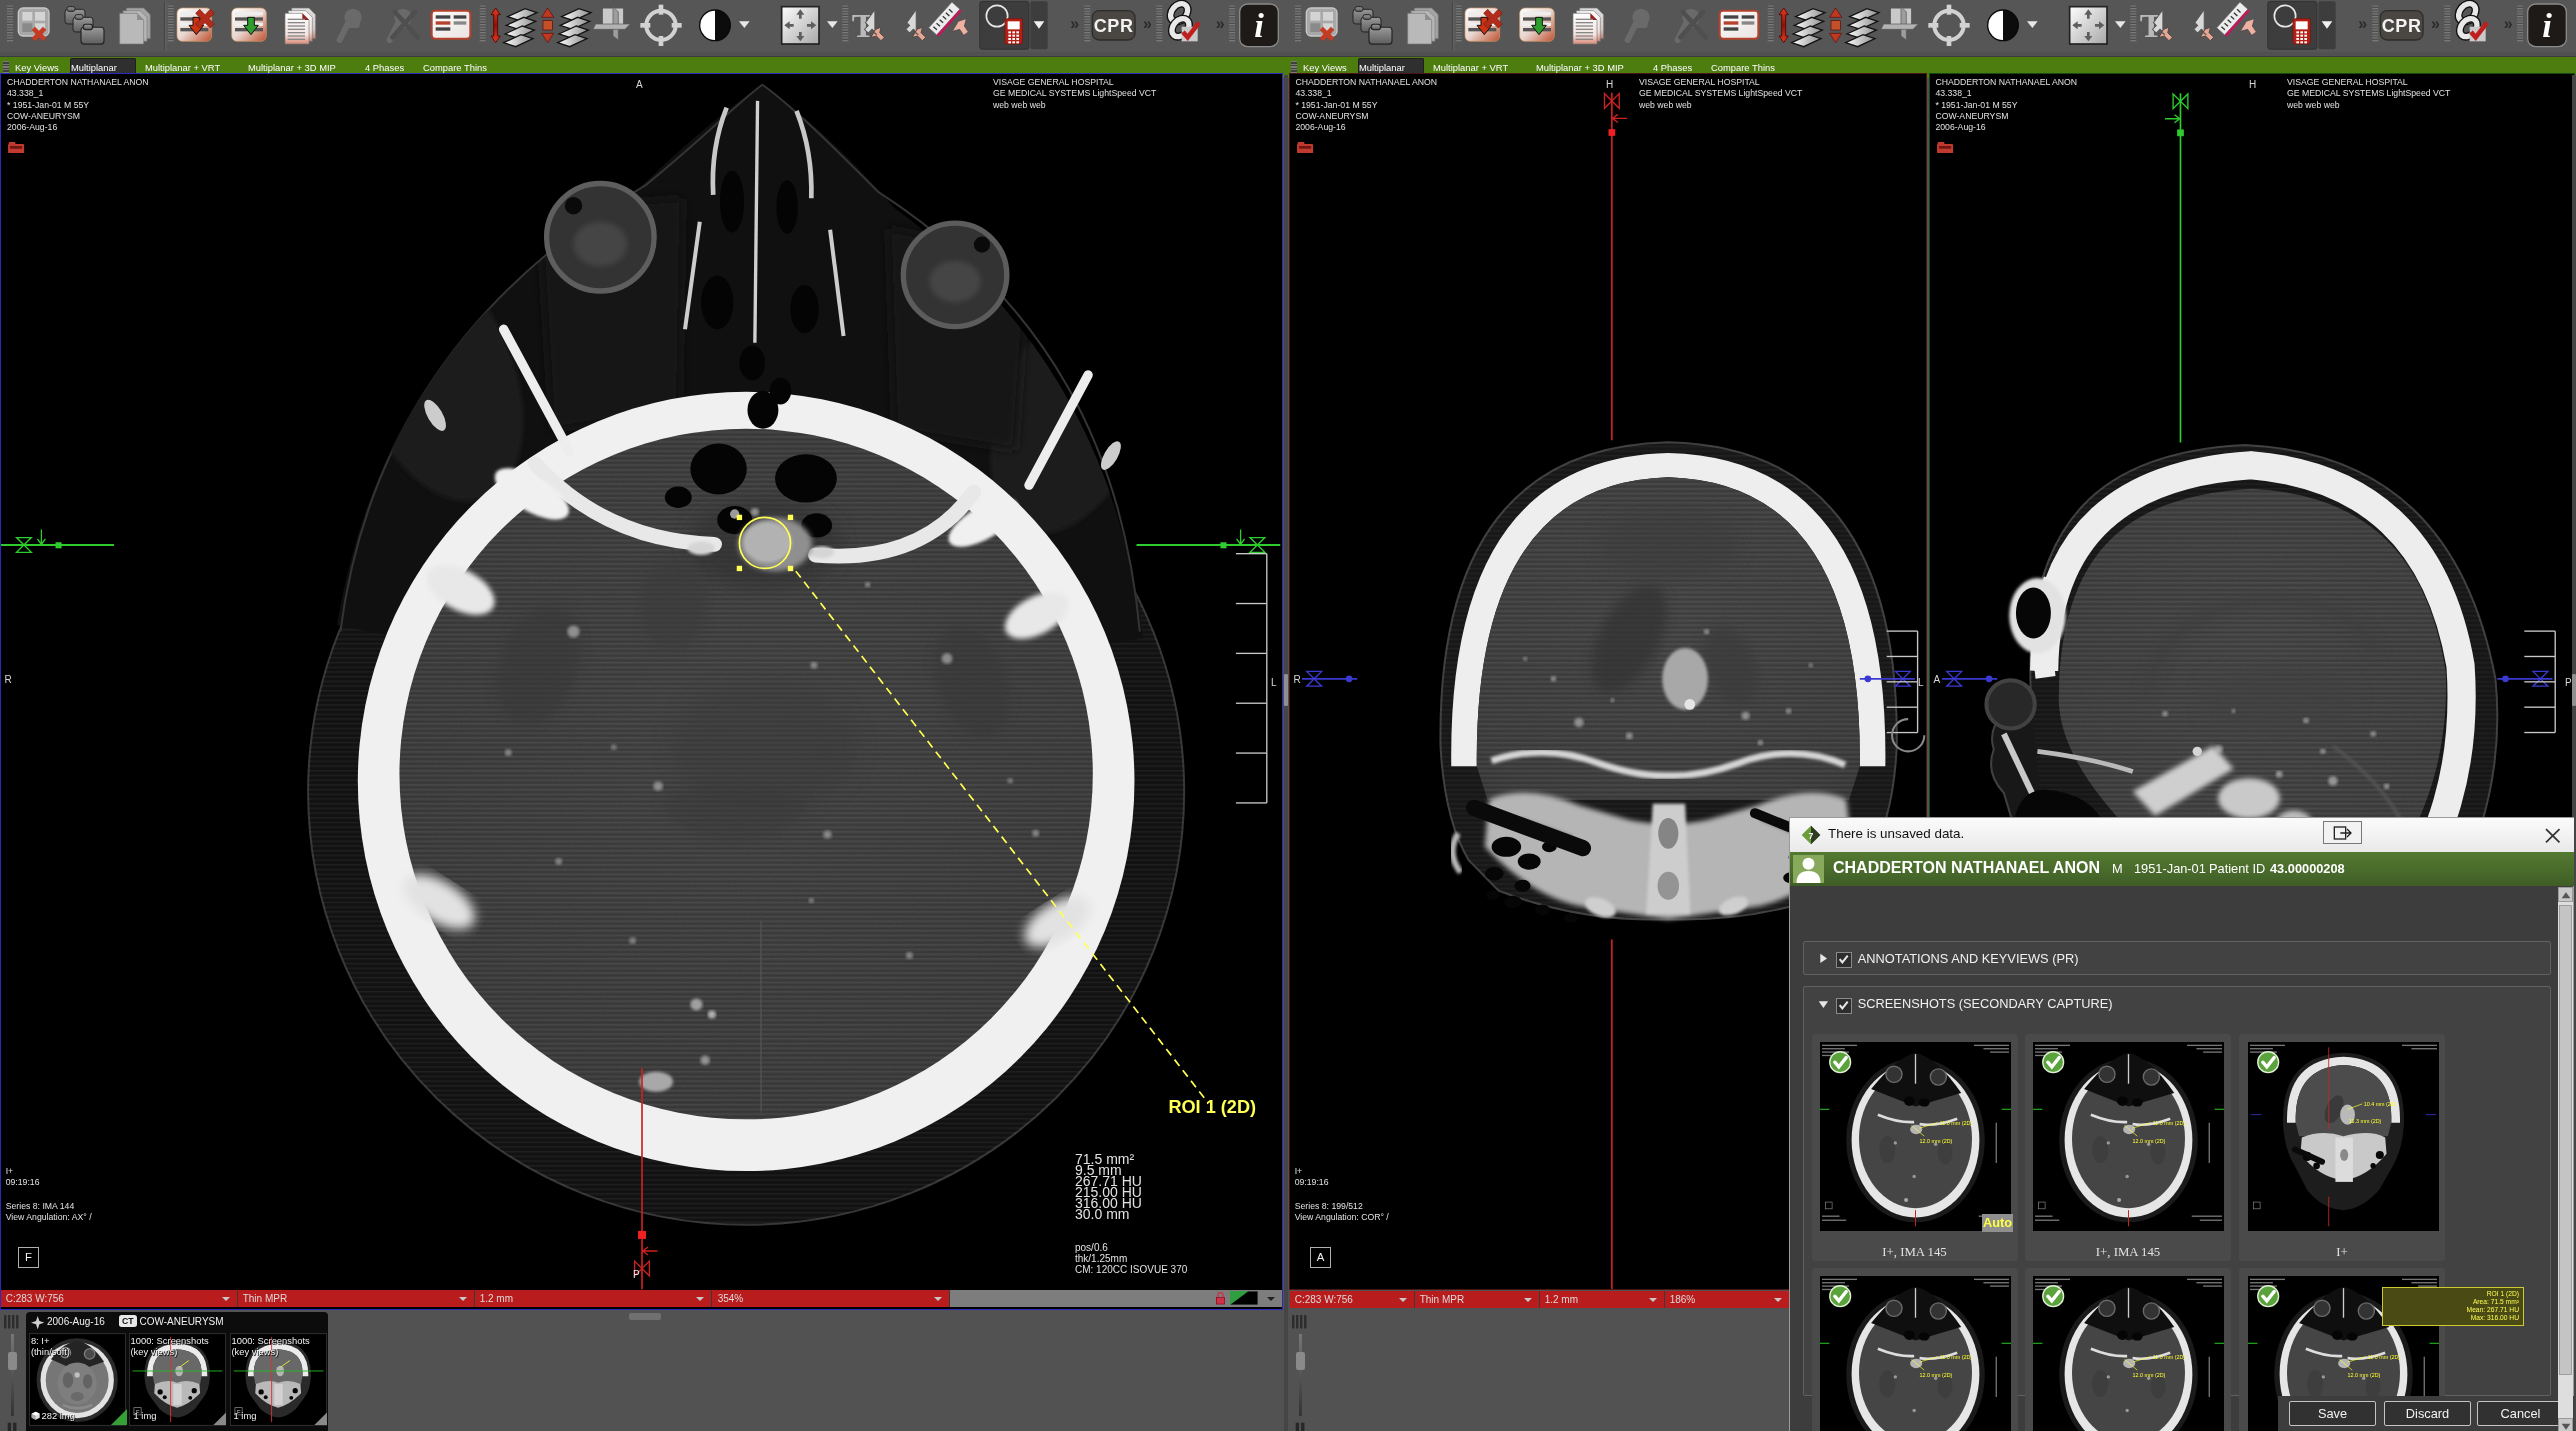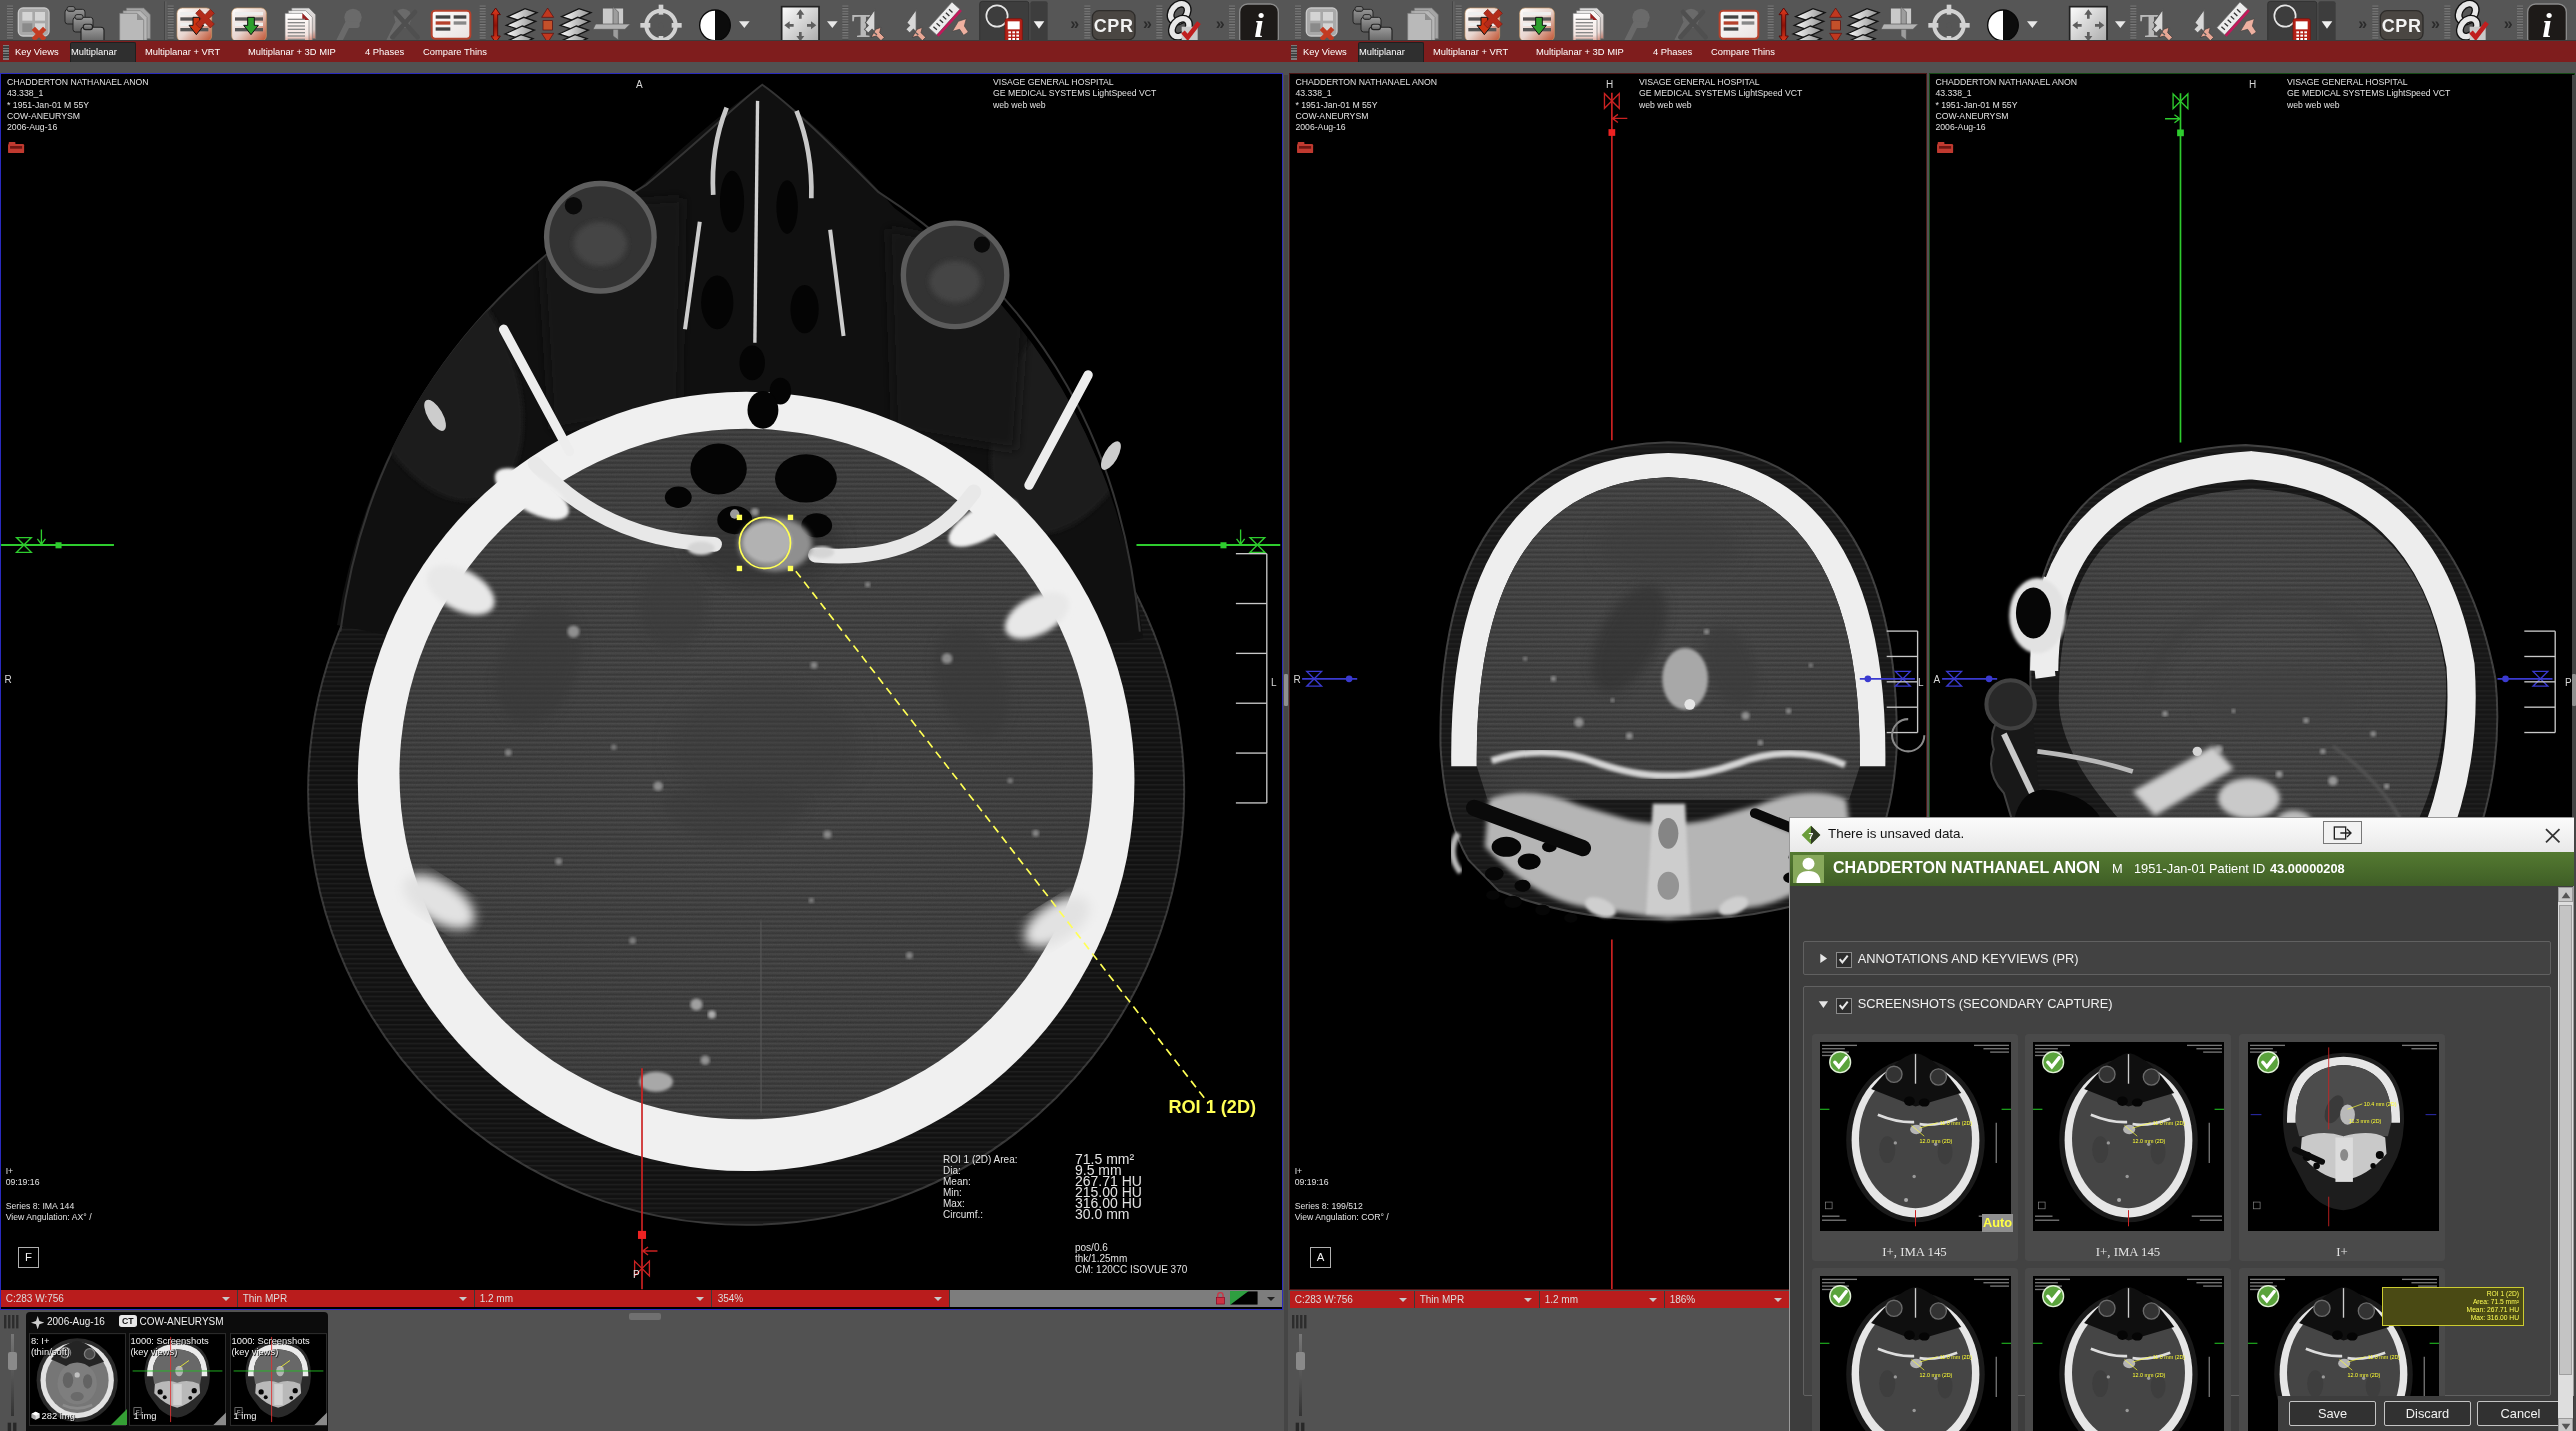--- a/index.html
+++ b/index.html
@@ -1,18 +1,18 @@
 <!DOCTYPE html>
 <html style="font-size:10.8px"><head><meta charset="utf-8"><style>
 *{margin:0;padding:0;box-sizing:border-box}
 html,body{width:2576px;height:1432px;background:#000;font-family:"Liberation Sans",sans-serif;overflow:hidden}
 #root{position:absolute;left:0;top:0;width:2576px;height:1432px;background:#1a1a1a}
 .scr{position:absolute;top:0;width:1288px;height:1432px;background:#515151}
 .toolbar{position:absolute;left:0;top:0;width:1288px;height:52px;background:#565656}
-.tabbar{position:absolute;left:0;top:40px;width:1288px;height:22px;background:#7f1d1d;border-top:0.7px solid #3c3c3c}
+.tabbar{position:absolute;left:0;top:56px;width:1288px;height:22px;background:#4d7c0f;border-top:0.7px solid #3c3c3c}
 .tab{position:absolute;top:5.4px;font-size:9.4px;color:#fff;white-space:nowrap}
 .tabsel{position:absolute;top:1.3px;height:19.5px;background:#2f2f2f;border:0.7px solid #1f1f1f;border-bottom:none;border-radius:2px 2px 0 0;text-align:left}
 .tabsel span{font-size:9.4px;color:#fff;line-height:18px}
 .tgrip{position:absolute;left:3.4px;top:4px;width:6px;height:15px;background:repeating-linear-gradient(#7b7b7b 0 1.3px,#3f3f3f 1.3px 2.7px)}
 .vp{position:absolute;background:#000;overflow:hidden}
 .ovl{position:absolute;color:#e2e2e2;font-size:8.7px;line-height:11.4px;white-space:pre}
 .ovr{text-align:left}
 .letter{position:absolute;color:#d8d8d8;font-size:10px}
 .statusbar{position:absolute;height:17px;background:#b91c1c;font-size:10px;color:#dcdcdc}
 .sseg{position:absolute;top:0;height:17px;border-right:0.7px solid #3a3a3a;line-height:17px}
@@ -939,21 +939,20 @@
 web web web</div>
       <div class="letter" style="left:635px;top:5.4px">A</div>
       <div class="letter" style="left:3.4px;top:600px">R</div>
       <div class="letter" style="left:1270px;top:603px">L</div>
       <div class="letter" style="left:632px;top:1195px;color:#e8e8e8">P</div>
       <div class="fbox" style="left:17px;top:1173px">F</div>
       <div class="ovl" style="left:4.7px;top:1092px">I+
 09:19:16</div>
 <div class="ovl" style="left:4.7px;top:1127px">Series 8: IMA 144
 View Angulation: AX° /</div>
-      <div class="ovl ovr" style="left:942px;top:1080px;width:269px;font-size:10px;line-height:11px">ROI 1 (2D) Area:<br>Dia:<br>Mean:<br>Min:<br>Max:<br>Circumf.:</div>
       <div class="ovl ovr" style="left:1074px;top:1080px;width:202px;font-size:14px;line-height:11px">71.5 mm²<br>9.5 mm<br>267.71 HU<br>215.00 HU<br>316.00 HU<br>30.0 mm</div>
       <div class="ovl ovr" style="left:1074px;top:1168px;width:202px;font-size:10px;line-height:11px">pos/0.6
 thk/1.25mm
 CM: 120CC ISOVUE 370</div>
       <div class="statusbar" style="left:0px;top:1216px;width:1281px">
         <div class="sseg" style="left:0px;width:237px"><span class="tx">C:283 W:756</span><div class="sarr" style="left:221px"></div></div>
         <div class="sseg" style="left:237px;width:237px"><span class="tx">Thin MPR</span><div class="sarr" style="left:221px"></div></div>
         <div class="sseg" style="left:474px;width:237px"><span class="tx">1.2 mm</span><div class="sarr" style="left:221px"></div></div>
         <div class="sseg" style="left:712px;width:237px"><span class="tx">354%</span><div class="sarr" style="left:221px"></div></div>
         <div class="stail" style="left:949px;width:332px">

